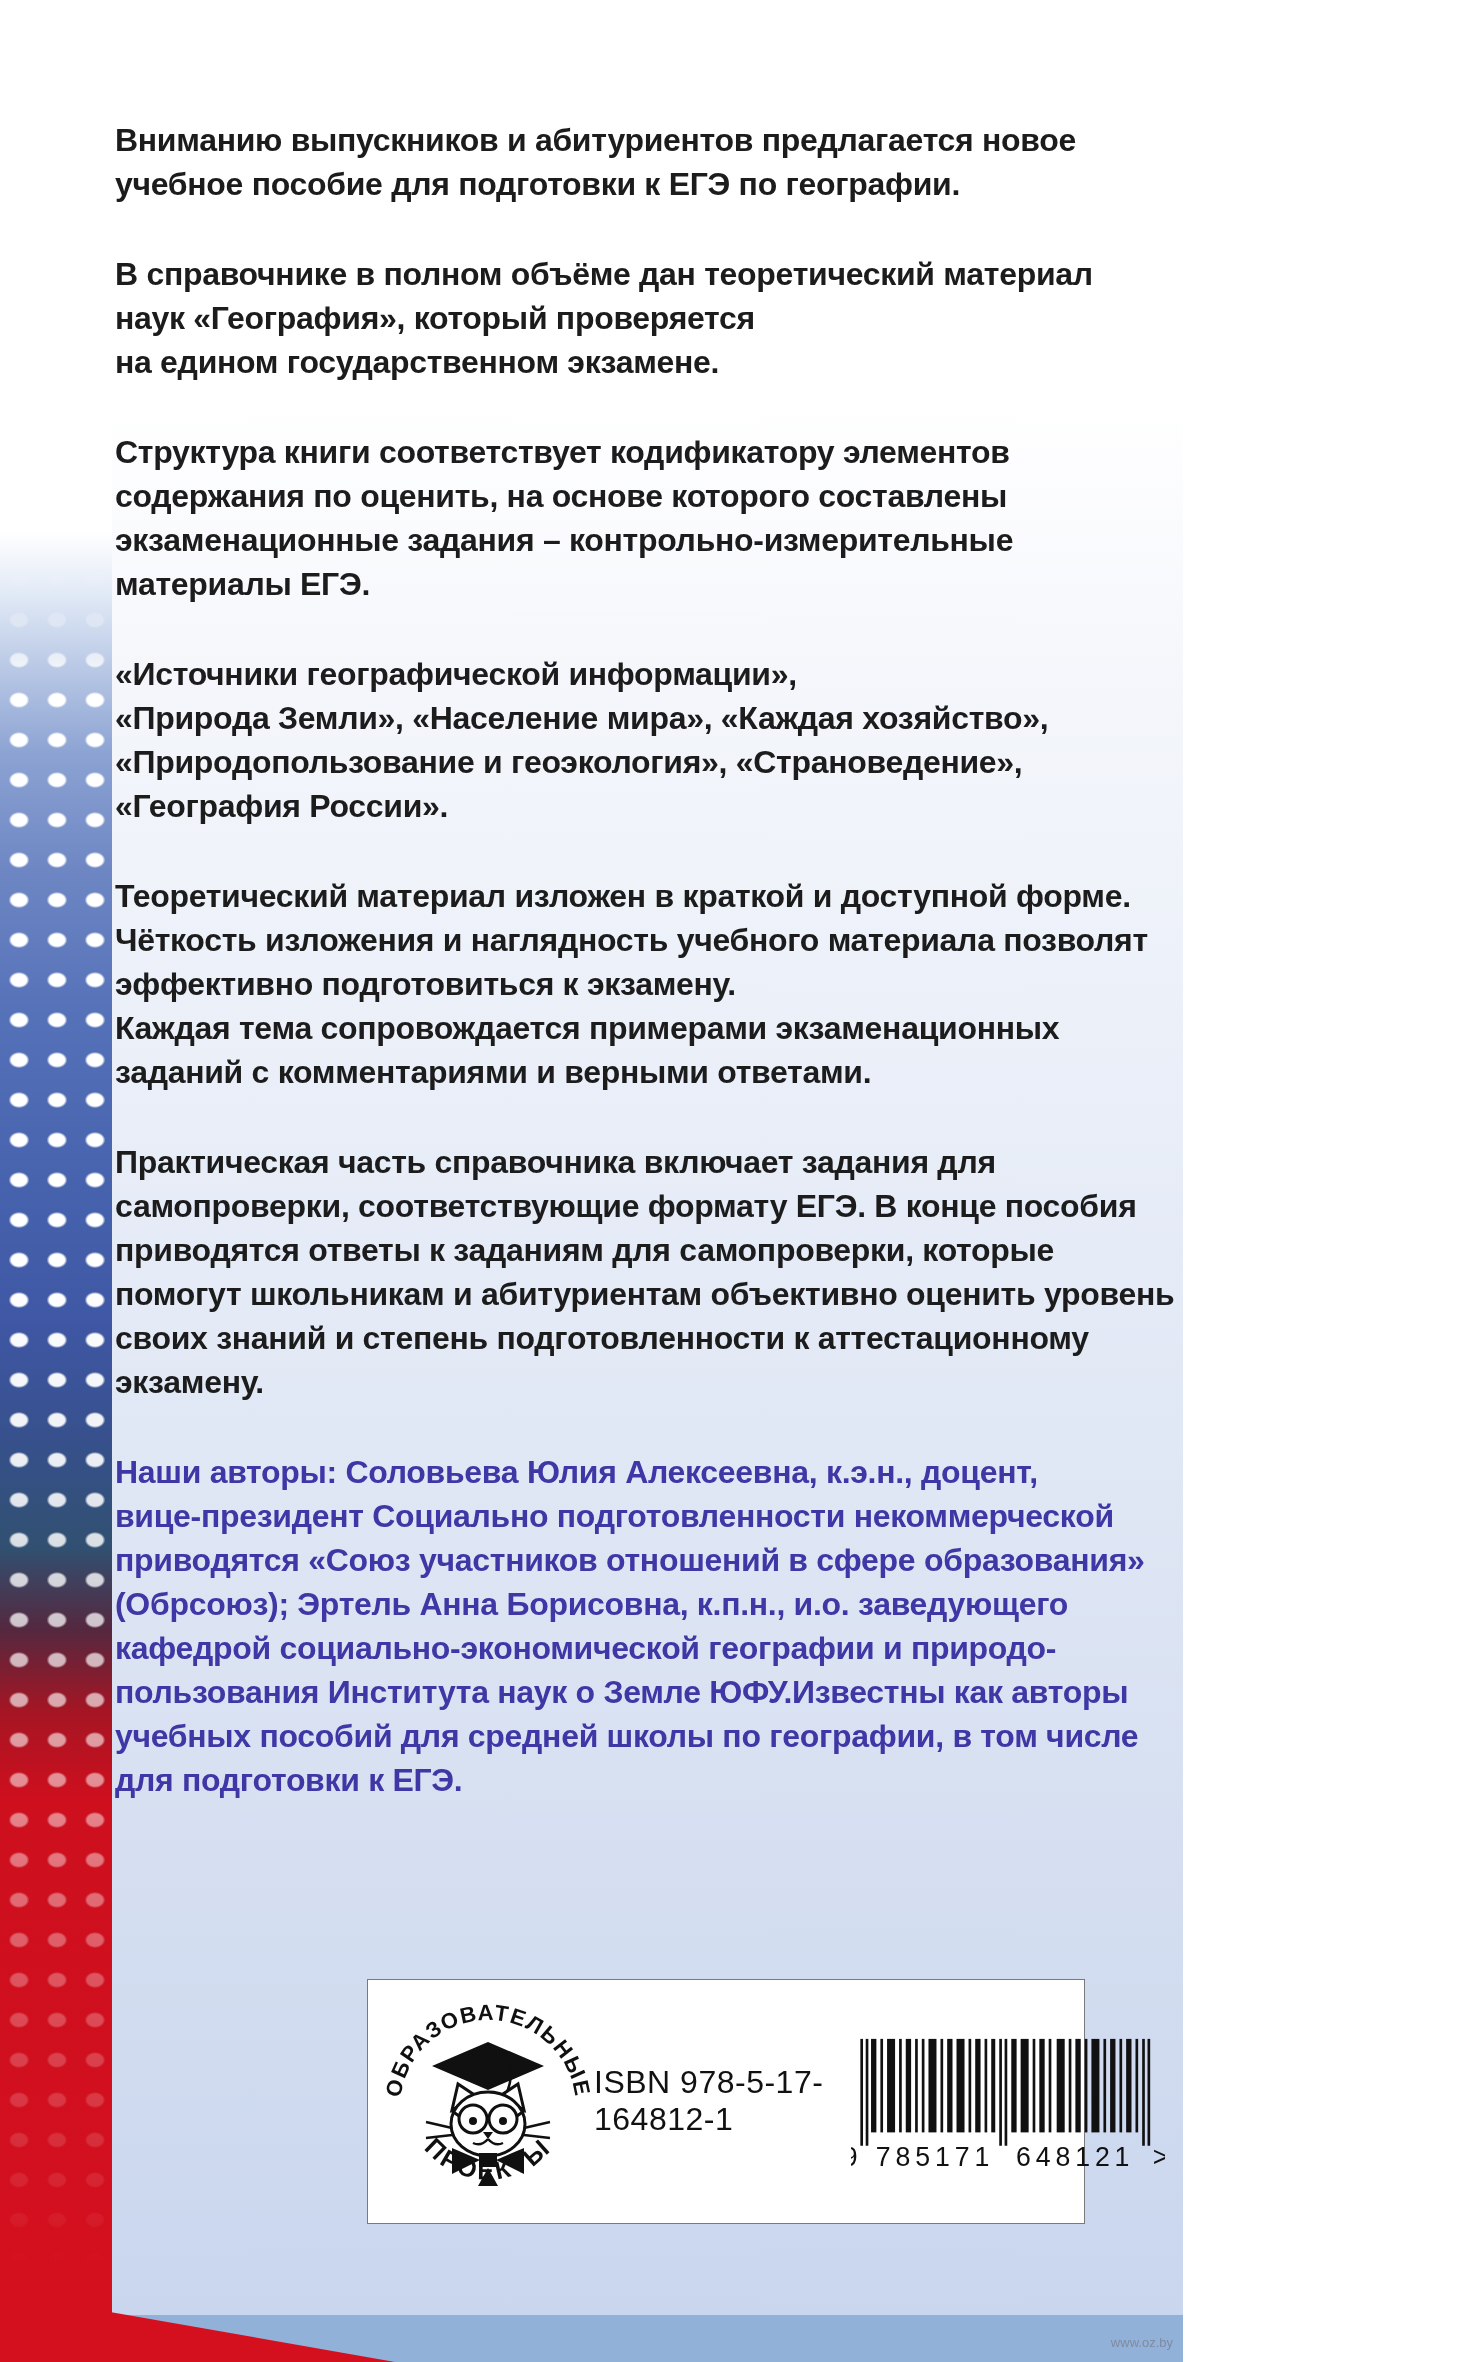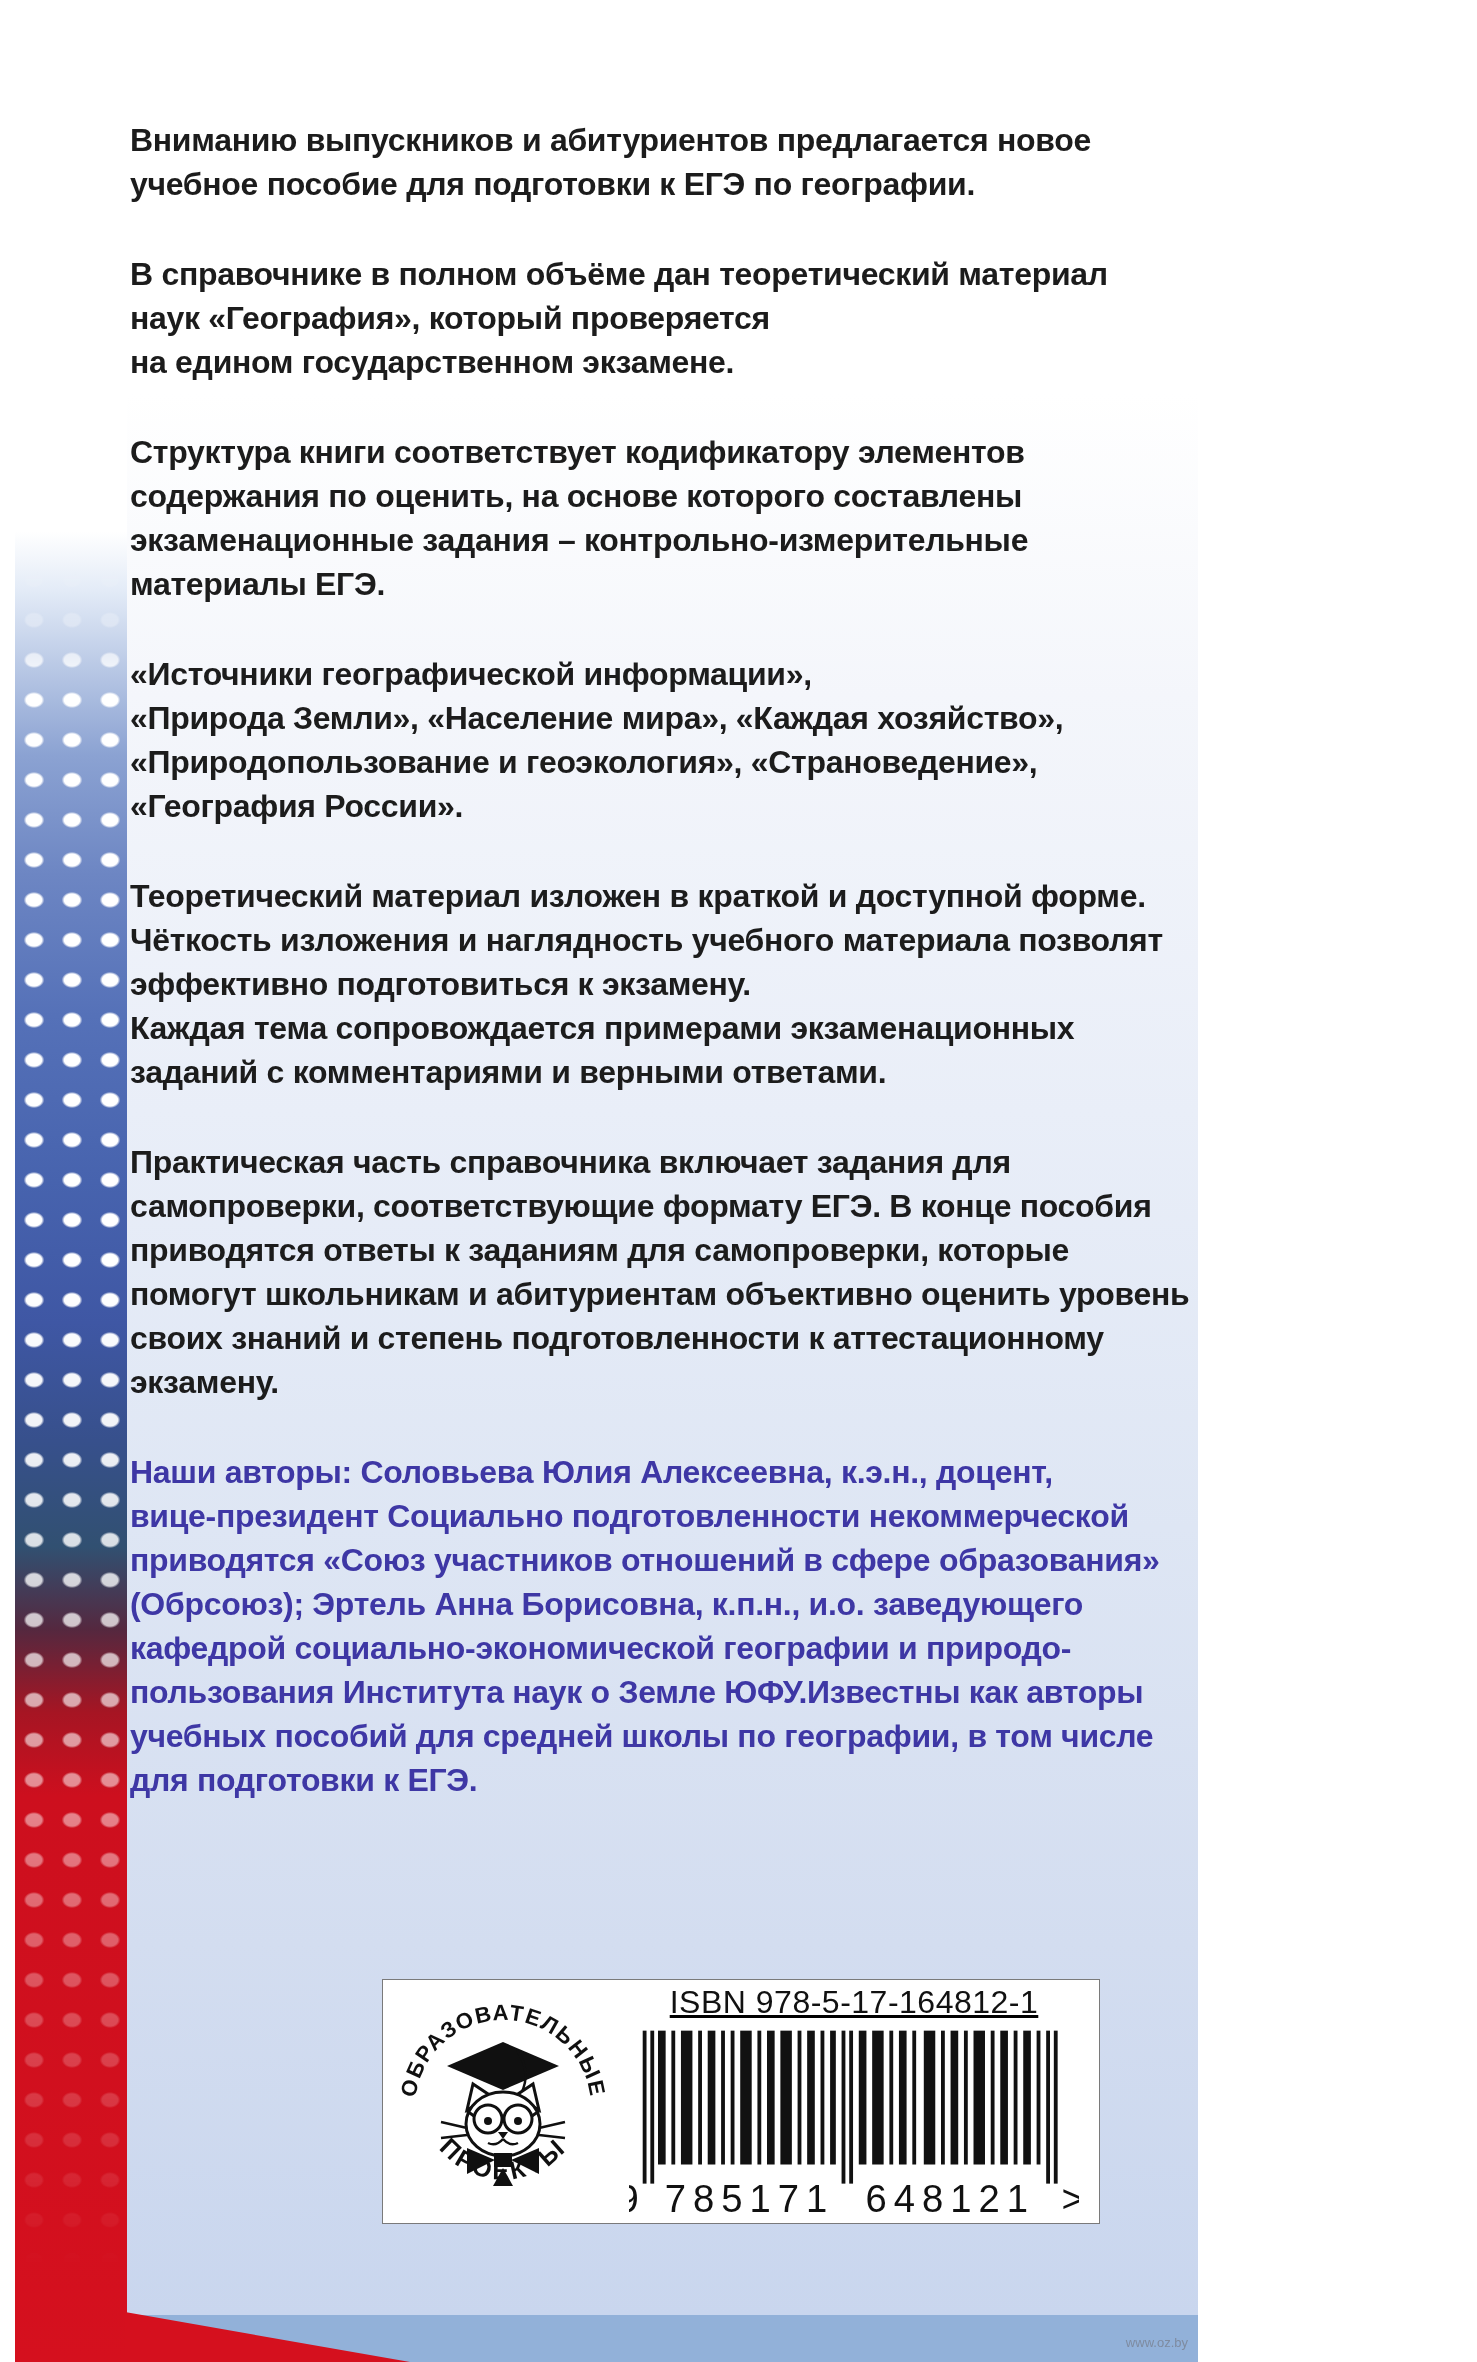--- a/index.html
+++ b/index.html
@@ -1,17 +1,17 @@
 <!DOCTYPE html>
 <html><head>
 <meta charset="utf-8">
 <style>
   html,body{margin:0;padding:0;background:#ffffff;}
   .page{position:relative;width:1183px;height:2362px;overflow:hidden;background:#ffffff;
-        font-family:"Liberation Sans",sans-serif;margin-left:15px;}
+        font-family:"Liberation Sans",sans-serif;}
 
   
   .panel{position:absolute;left:112px;top:0;width:1253px;height:2315px;z-index:1;
     background:linear-gradient(180deg,#ffffff 0%,#ffffff 17%,#f4f6fb 30%,#e9eef8 48%,
                #dee6f4 66%,#d3ddf0 84%,#c9d6ee 100%);}
 
   
   .bottom-strip{position:absolute;left:0;top:2315px;width:1477px;height:47px;background:#92b1d9;z-index:2;}
   .gray-wedge{position:absolute;left:1365px;top:1128px;width:112px;height:1234px;background:#e0e0dc;
     clip-path:polygon(0 4.5%,100% 0,100% 100%,0 100%);z-index:3;}
@@ -51,21 +51,21 @@
   .text-col{position:absolute;left:115px;top:118px;z-index:6;}
   .para{margin:0 0 46px 0;}
   .line{font-size:32px;line-height:44px;font-weight:700;color:#1c1c1c;
         letter-spacing:-0.3px;white-space:nowrap;}
   .para.accent .line{color:#3e37a5;}
 
   
   .isbn-box{position:absolute;left:367px;top:1979px;width:718px;height:245px;background:#ffffff;
     border:1px solid #7a7a7a;z-index:6;display:flex;align-items:center;box-sizing:border-box;}
   .logo-wrap{flex:0 0 auto;margin-left:14px;}
-  .barcode-block{flex:1 1 auto;display:flex;flex-direction:column;align-items:center;justify-content:space-between;text-decoration:underline;}
+  .barcode-block{flex:1 1 auto;display:flex;flex-direction:row;align-items:center;justify-content:space-between;}
   .isbn-label{font-size:32px;font-weight:400;color:#111111;letter-spacing:0.5px;margin-bottom:2px;
     font-family:"Liberation Sans",sans-serif;}
   .logo-svg text{font-family:"Liberation Sans",sans-serif;}
   .barcode-svg text{font-family:"Liberation Sans",sans-serif;}
 
   
   .wm-side{position:absolute;left:1456px;top:398px;z-index:7;color:#c3c6cf;font-size:12px;
     writing-mode:vertical-rl;letter-spacing:1px;}
   .wm-corner{position:absolute;right:10px;bottom:12px;z-index:7;color:#7e8ba0;font-size:13px;}
 </style>

